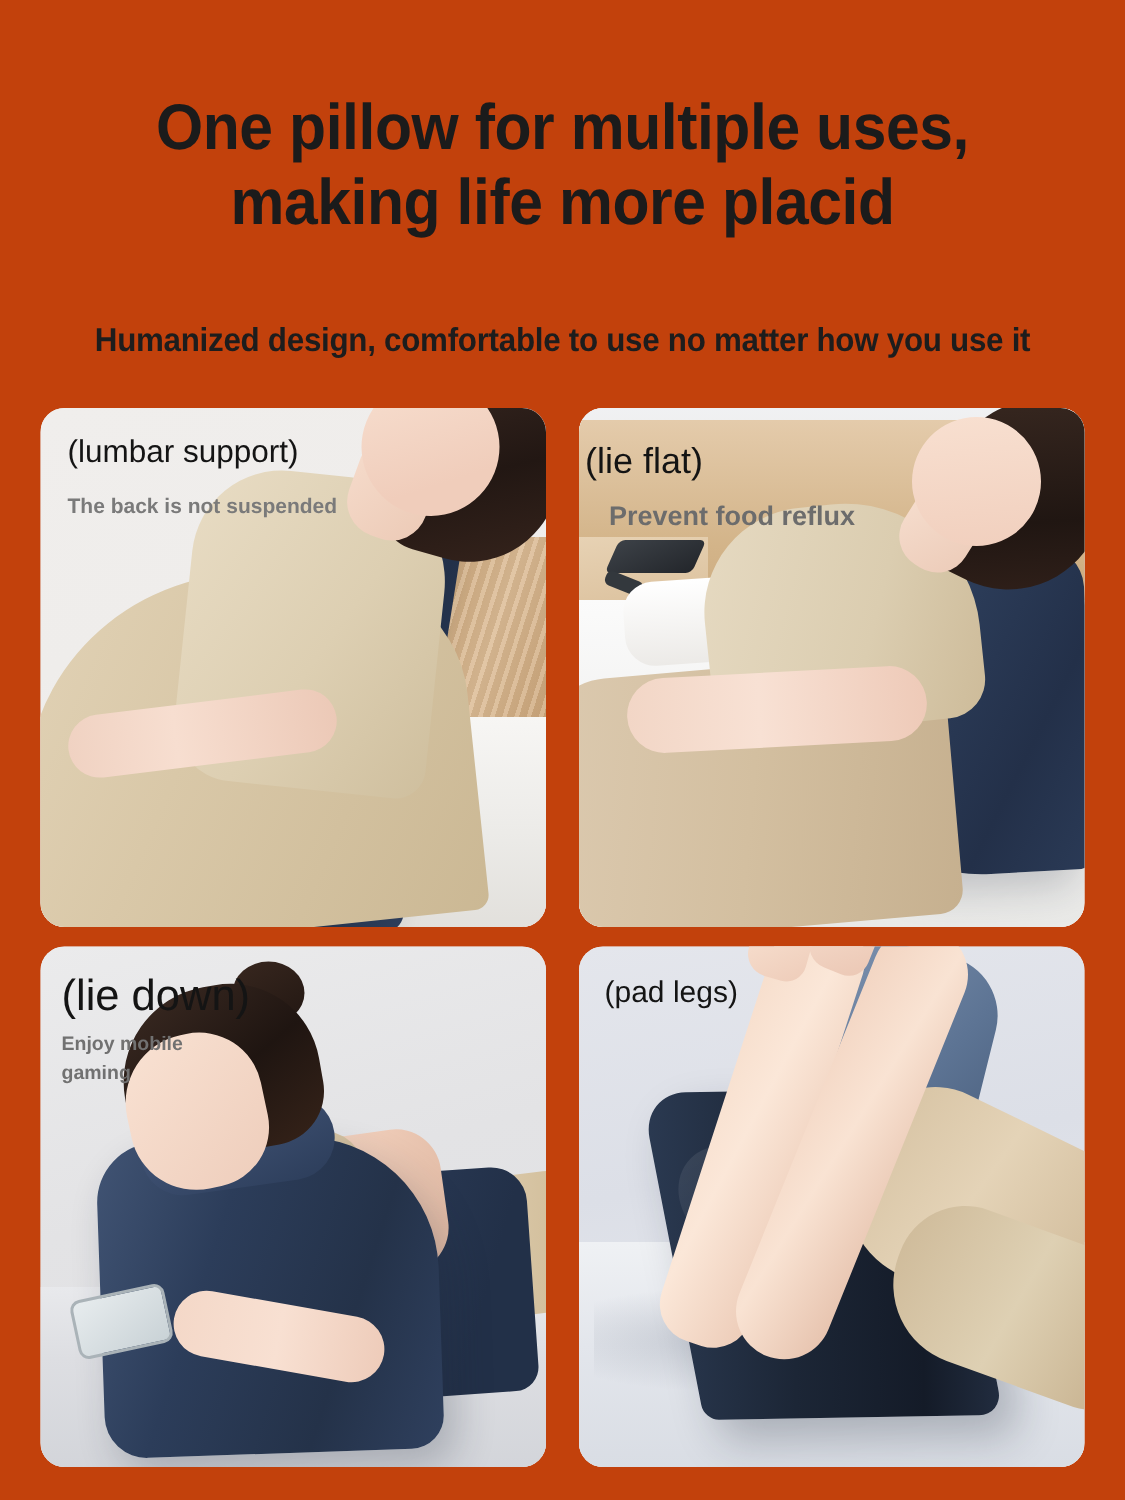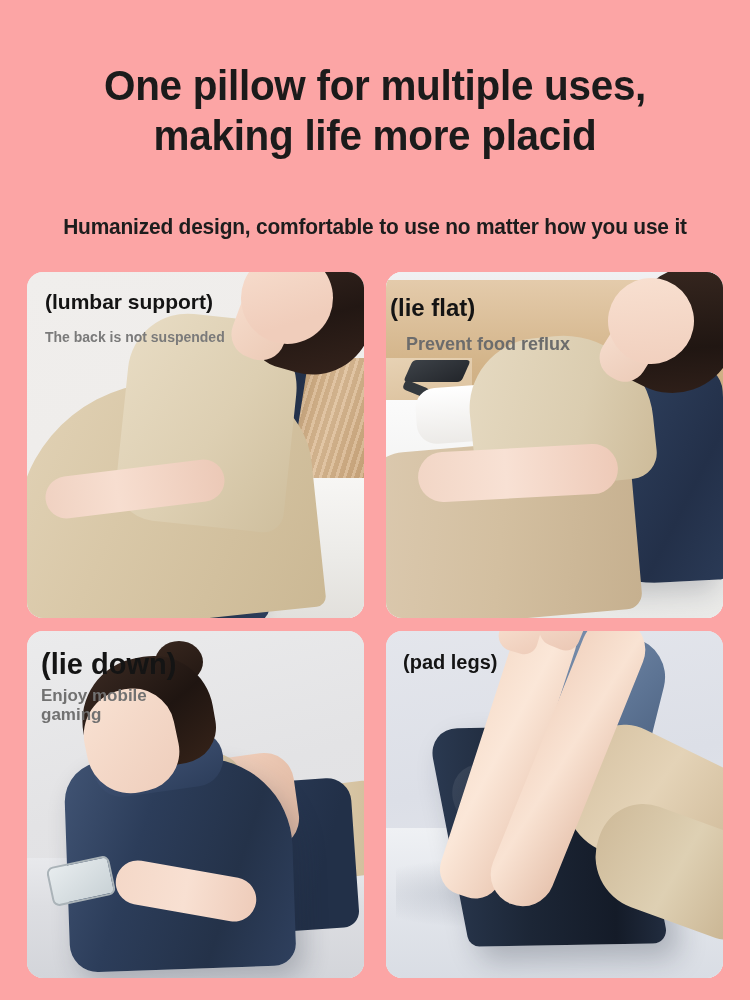--- a/index.html
+++ b/index.html
@@ -13,21 +13,21 @@
   body {
     background: #f2f2f2;
     font-family: "Liberation Sans", sans-serif;
     -webkit-font-smoothing: antialiased;
   }
 
   .page {
     position: relative;
     width: 750px;
     height: 1000px;
-    background: #fca5a5;
+    background: #c2410c;
   }
 
   
   .headline {
     position: absolute;
     top: 60px;
     left: 0;
     width: 750px;
     text-align: center;
     font-family: "Liberation Sans Narrow", "Liberation Sans", sans-serif;
@@ -79,38 +79,38 @@
     background: #eceaea;
   }
 
   .panel .cap {
     position: absolute;
     z-index: 40;
     white-space: pre-line;
   }
   .cap.title {
     font-family: "Liberation Sans", sans-serif;
-    font-weight: 700;
+    font-weight: 400;
     color: #141414;
   }
   .cap.sub {
     font-family: "Liberation Sans", sans-serif;
     font-weight: 700;
     color: #6f6f6f;
   }
 
   
   #p1 .cap.title { left: 18px; top: 18px; font-size: 21px; }
   #p1 .cap.sub   { left: 18px; top: 57px; font-size: 14px; color: #7a7a7a; }
 
   #p2 .cap.title { left: 4px;  top: 22px; font-size: 24px; }
   #p2 .cap.sub   { left: 20px;  top: 62px; font-size: 18px; color: #6c6c6c; }
 
   #p3 .cap.title { left: 14px; top: 17px; font-size: 29px; }
-  #p3 .cap.sub   { left: 14px; top: 55px; font-size: 17px; line-height: 19px; color: #717171; }
+  #p3 .cap.sub   { left: 14px; top: 55px; font-size: 13px; line-height: 19px; color: #717171; }
 
   #p4 .cap.title { left: 17px; top: 20px; font-size: 20px; }
   #p4 .cap.sub   { left: 17px; top: 56px; font-size: 25px; color: #767676; }
 
   
   .art { position: absolute; inset: 0; }
 
   
   #p1 .art { background: linear-gradient(160deg,#f0eeec 0%,#efedeb 38%,#f6f4f2 100%); }
   #p1 .headboard {

